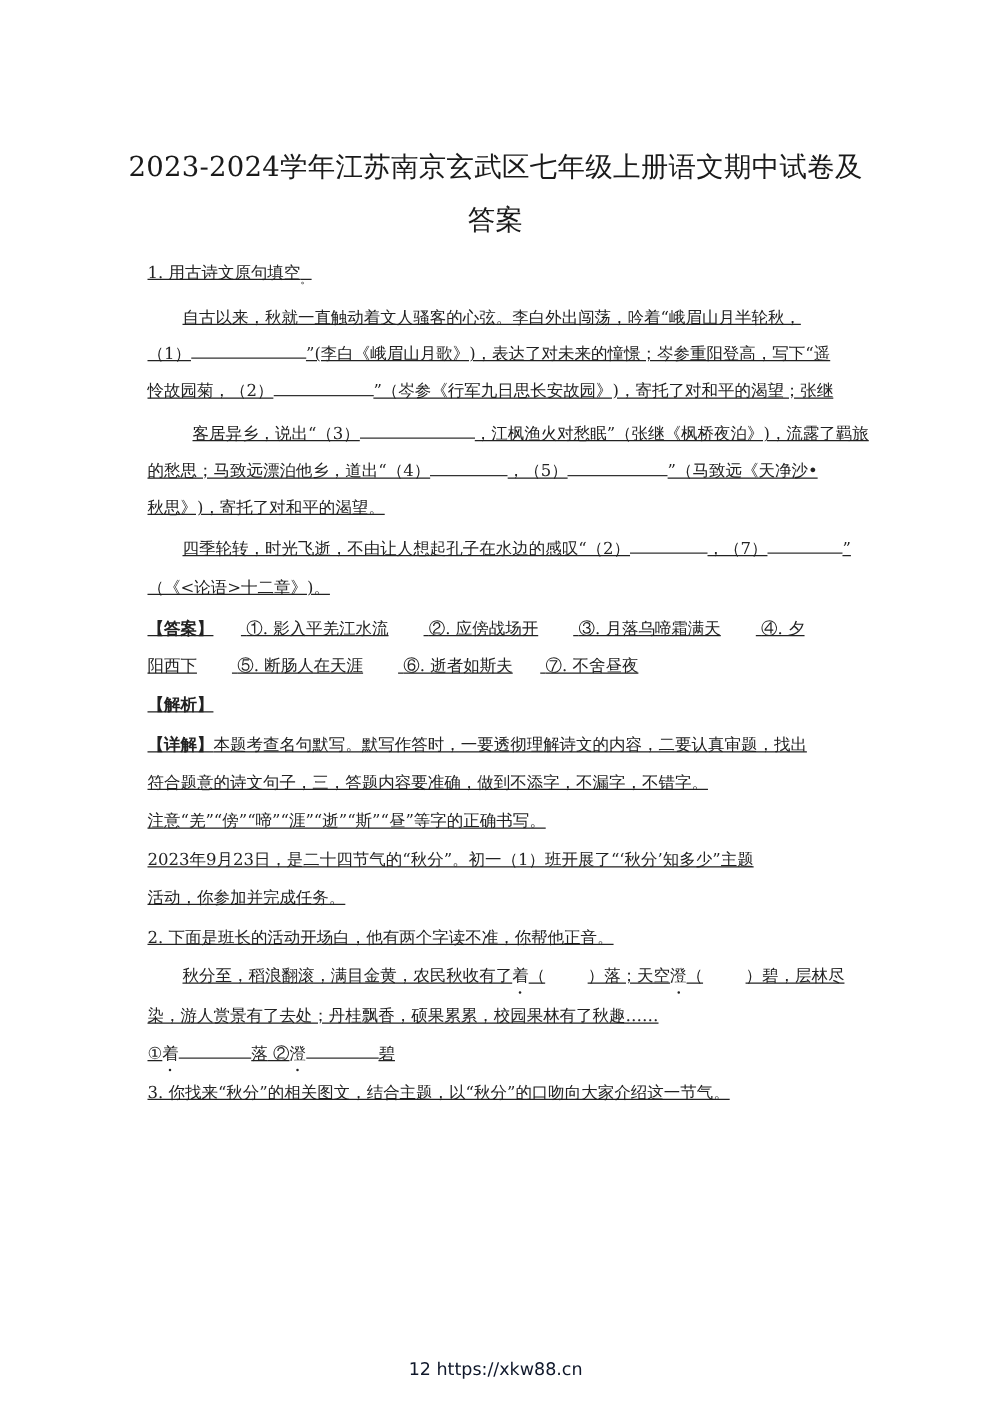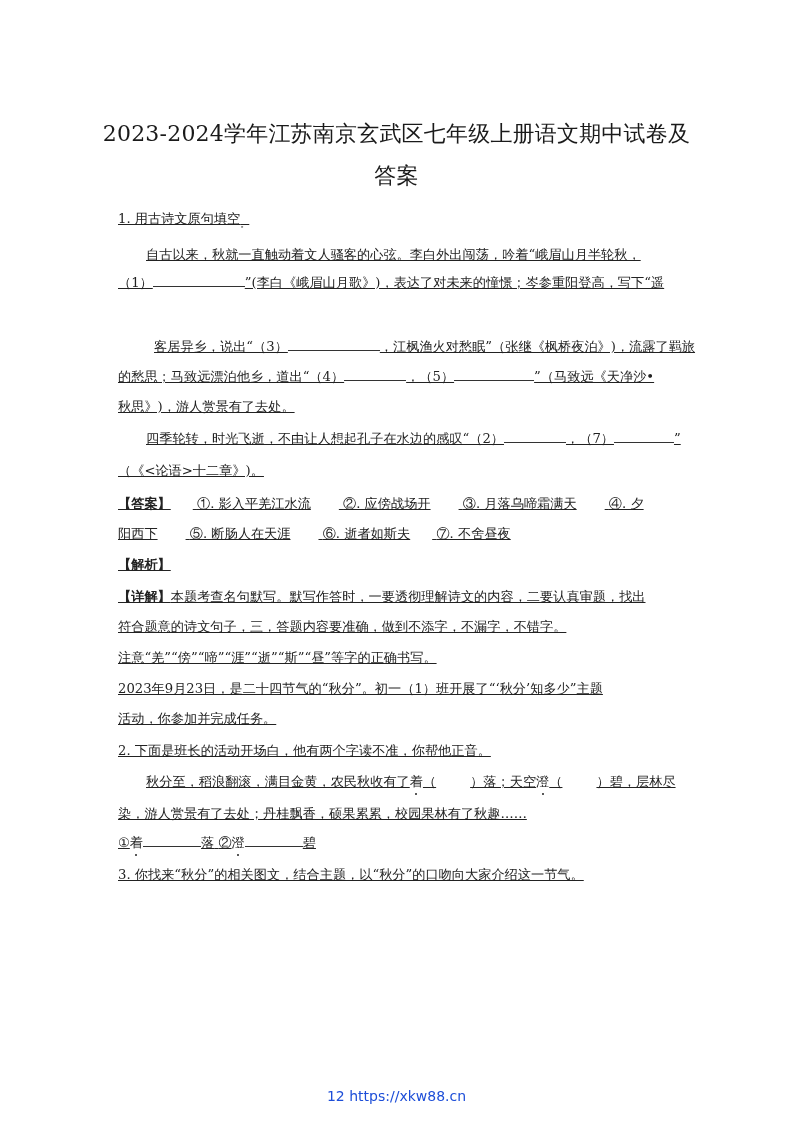--- a/index.html
+++ b/index.html
@@ -16,51 +16,54 @@
   .blank { display: inline-block; border-bottom: 1px solid #333; height: 12px; vertical-align: baseline; }
   .b92 { width: 92px; } .b80 { width: 80px; } .b66 { width: 62px; }
   .b60 { width: 60px; } .b58 { width: 58px; }
   .gap { display: inline-block; width: 22px; }
   .gap2 { display: inline-block; width: 28px; }
   .dot { position: relative; display: inline-block; }
   .dot::after { content: ""; position: absolute; left: 50%; bottom: -4px; width: 2px; height: 2px;
                 background: #222; border-radius: 1px; transform: translateX(-50%); }
   .paren { display: inline-block; width: 34px; }
   .footer { position: absolute; top: 1072px; left: 0; width: 793px; text-align: center;
-            font-family: "DejaVu Sans", "Liberation Sans", sans-serif; font-size: 14px; color: #1d4ed8; }
+            font-family: "DejaVu Sans", "Liberation Sans", sans-serif; font-size: 14px; color: #0f172a; }
   .small-dot { font-size: 9px; vertical-align: -4px; }
 </style>
 </head>
 <body>
 
 <div class="page">
 
   <div class="title t1">2023-2024学年江苏南京玄武区七年级上册语文期中试卷及</div>
   <div class="title t2">答案</div>
 
   <div class="line" style="top:194px;">
     <span>1. 用古诗文原句填空</span><span class="small-dot">。</span>
   </div>
 
   <div class="line indent" style="top:230px;">自古以来，秋就一直触动着文人骚客的心弦。李白外出闯荡，吟着“峨眉山月半轮秋，</div>
 
   <div class="line" style="top:258px;">
     <span>（1）</span><span class="blank b92"></span><span>”(李白《峨眉山月歌》)，表达了对未来的憧憬；岑参重阳登高，写下“遥</span>
   </div>
 
+  <div class="line" style="top:288px;">
+    <span>怜故园菊，（2）</span><span class="blank b80"></span><span>”（岑参《行军九日思长安故园》)，寄托了对和平的渴望；张继</span>
+  </div>
 
   <div class="line" style="top:322px;margin-left:36px;">
     <span>客居异乡，说出“（3）</span><span class="blank b92"></span><span>，江枫渔火对愁眠”（张继《枫桥夜泊》)，流露了羁旅</span>
   </div>
 
   <div class="line" style="top:352px;">
     <span>的愁思；马致远漂泊他乡，道出“（4）</span><span class="blank b66"></span><span>，（5）</span><span class="blank b80"></span><span>”（马致远《天净沙•</span>
   </div>
 
-  <div class="line" style="top:382px;">秋思》)，游人赏景有了去处。</div>
+  <div class="line" style="top:382px;">秋思》)，寄托了对和平的渴望。</div>
 
   <div class="line indent" style="top:414px;">
     <span>四季轮转，时光飞逝，不由让人想起孔子在水边的感叹“（2）</span><span class="blank b66"></span><span>，（7）</span><span class="blank b60"></span><span>”</span>
   </div>
 
   <div class="line" style="top:446px;">（《&lt;论语&gt;十二章》)。</div>
 
   <div class="line" style="top:479px;">
     <span style="font-weight:bold;">【答案】</span><span class="gap"></span>
     <span>①. 影入平羌江水流</span><span class="gap2"></span>

